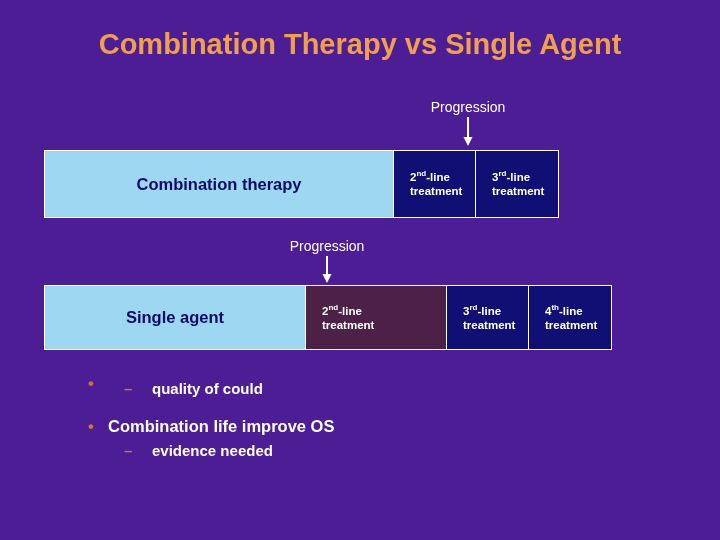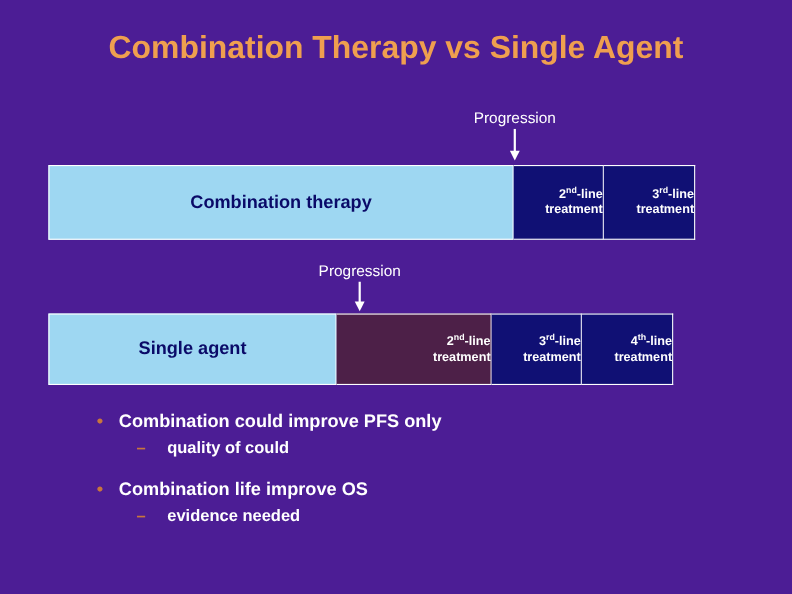--- a/index.html
+++ b/index.html
@@ -69,29 +69,30 @@
     justify-content: center;
     font-size: 16.5px;
     font-weight: bold;
     box-sizing: border-box;
     border: 1px solid #ffffff;
   }
   .bar-cell {
     color: #ffffff;
     display: flex;
     flex-direction: column;
-    align-items: flex-end;
+    align-items: flex-start;
     justify-content: center;
     font-size: 11.5px;
     font-weight: bold;
     line-height: 14px;
     box-sizing: border-box;
     border: 1px solid #ffffff;
     border-left: none;
     text-align: center;
+    padding-left: 16px;
   }
   .bar-cell.navy { background: #101074; }
   .bar-cell.plum { background: #4d2048; }
   .bar-main + .bar-cell { border-left: none; }
   .bar-cell sup {
     font-size: 8px;
     vertical-align: super;
     line-height: 0;
   }
   .cell-line-1 { display: block; }
@@ -149,21 +150,21 @@
 
   <div class="progression-group" style="left:428px; top:100px; width:80px;">
     <div class="progression-label">Progression</div>
     <svg class="progression-arrow" width="12" height="30" viewBox="0 0 12 30">
       <line x1="6" y1="0" x2="6" y2="22" stroke="#ffffff" stroke-width="2"></line>
       <polygon points="6,29 1.5,20 10.5,20" fill="#ffffff"></polygon>
     </svg>
   </div>
 
   <div class="timeline-row" style="left:44px; top:150px; width:588px; height:68px;">
-    <div class="bar-main" style="width:423px;">
+    <div class="bar-main" style="width:350px;">
       <span>Combination therapy</span>
     </div>
     <div class="bar-cell navy" style="width:82px;">
       <span class="cell-line-1"><span>2</span><sup>nd</sup><span>-line</span></span>
       <span class="cell-line-2">treatment</span>
     </div>
     <div class="bar-cell navy" style="width:83px;">
       <span class="cell-line-1"><span>3</span><sup>rd</sup><span>-line</span></span>
       <span class="cell-line-2">treatment</span>
     </div>
@@ -192,21 +193,20 @@
     <div class="bar-cell navy" style="width:83px;">
       <span class="cell-line-1"><span>4</span><sup>th</sup><span>-line</span></span>
       <span class="cell-line-2">treatment</span>
     </div>
   </div>
 
   <div class="bullets">
 
     <div class="bullet-l1">
       <span class="marker">•</span>
-      <span>Combination could improve PFS only</span>
     </div>
 
     <div class="bullet-l2">
       <span class="marker">–</span>
       <span>quality of could</span>
     </div>
 
     <div class="spacer-gap"></div>
 
     <div class="bullet-l1">

